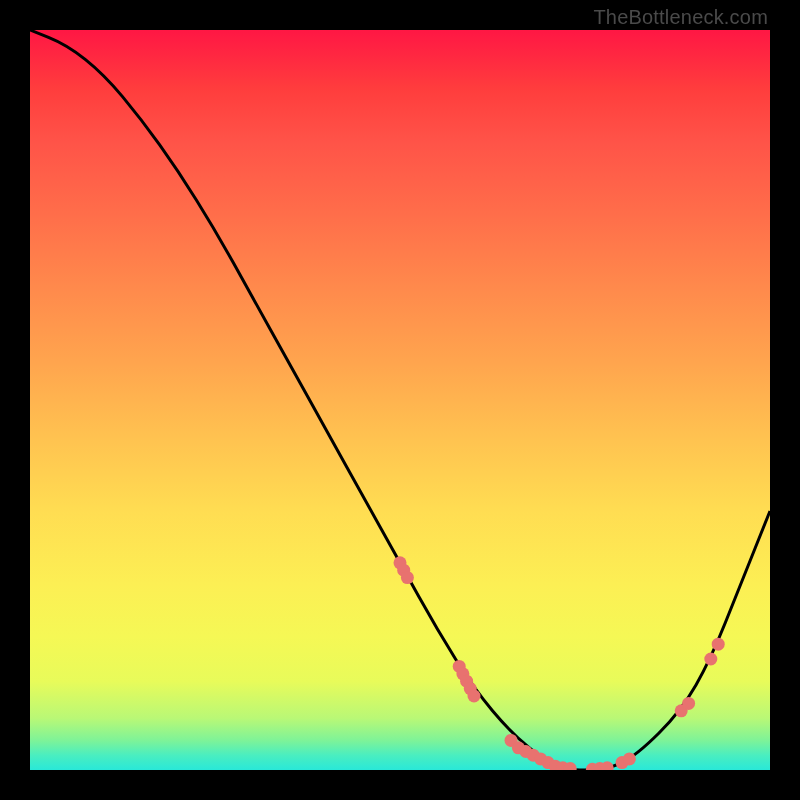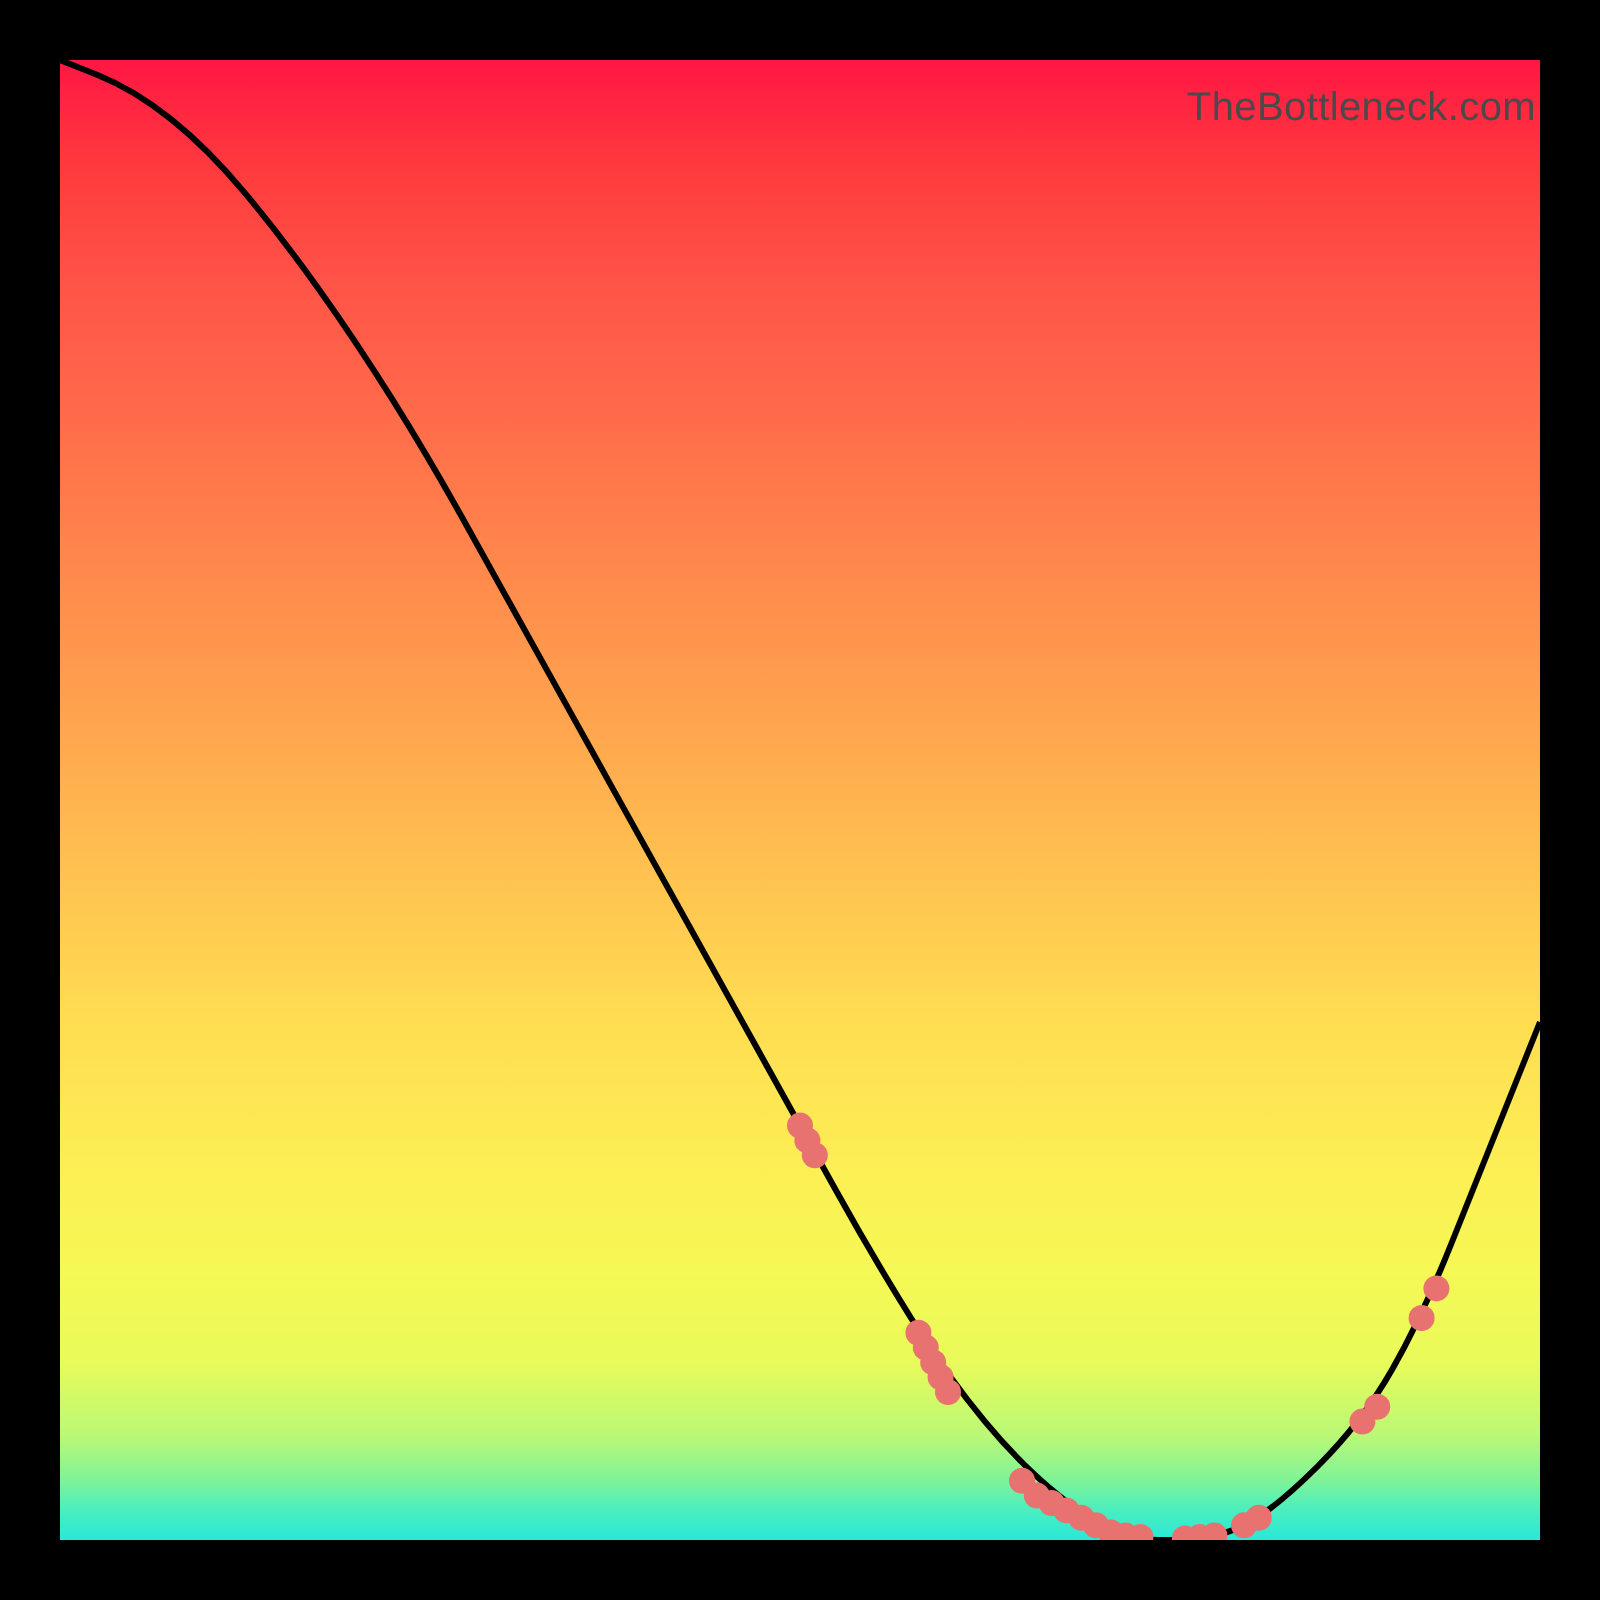--- a/index.html
+++ b/index.html
@@ -41,21 +41,20 @@
     );
   }
   .watermark {
     position: absolute;
     top: 6px;
     right: 32px;
     color: #4a4a4a;
     font-size: 20px;
     font-weight: 500;
     letter-spacing: 0.2px;
-    margin-top: 37px;
   }
   svg.curve {
     position: absolute;
     left: 0;
     top: 0;
     width: 100%;
     height: 100%;
     pointer-events: none;
   }
 </style>

